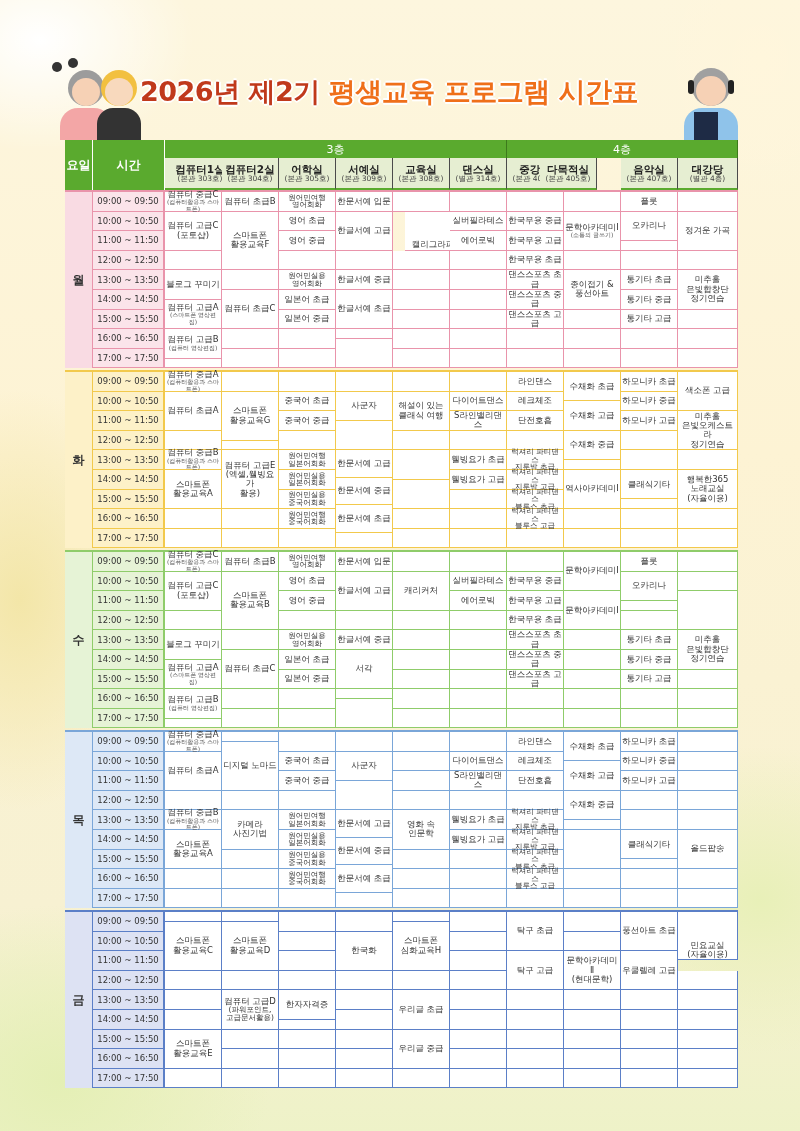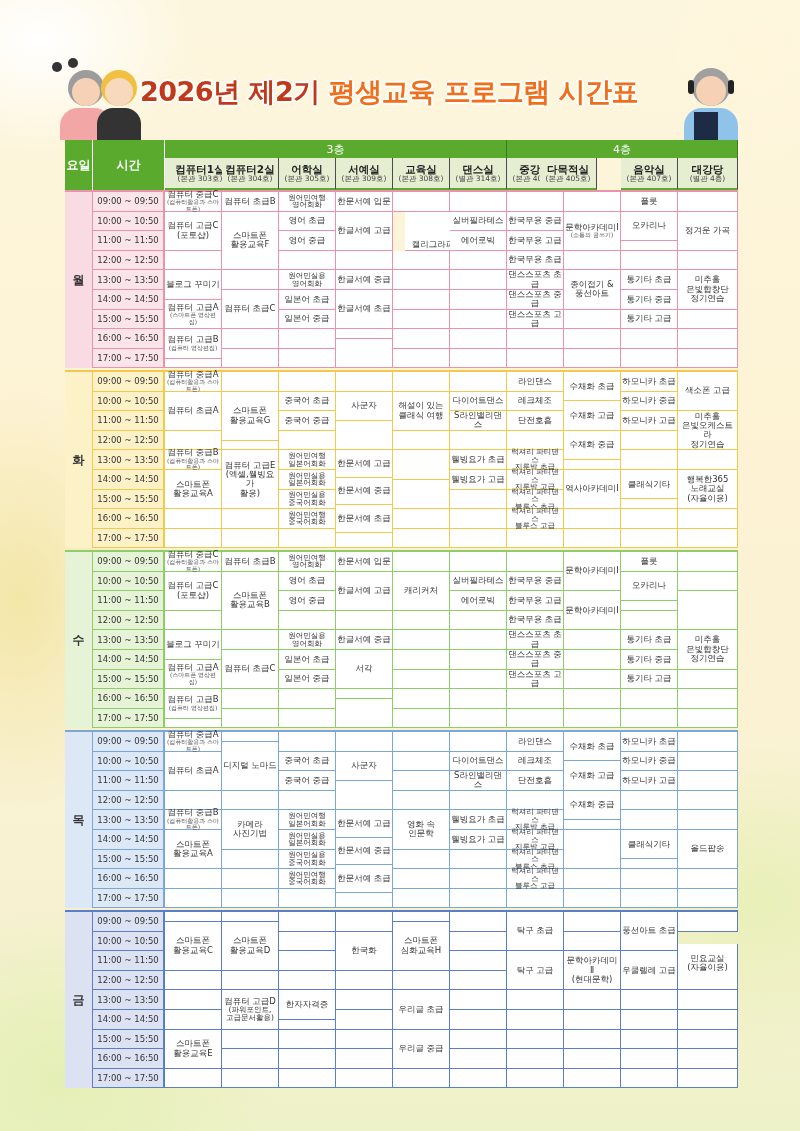--- a/index.html
+++ b/index.html
@@ -931,21 +931,21 @@
       </div>
       <div class="cell" style="left: 556px; width: 57px; top: 39.2px; height: 39.2px; border-bottom: 1px solid rgb(91, 127, 199); border-right: 1px solid rgb(91, 127, 199);">
         <span>우쿨렐레 고급</span>
       </div>
       <div class="cell empty" style="left: 556px; width: 57px; top: 78.4px; height: 19.6px; border-bottom: 1px solid rgb(91, 127, 199); border-right: 1px solid rgb(91, 127, 199);"></div>
       <div class="cell empty" style="left: 556px; width: 57px; top: 98px; height: 19.6px; border-bottom: 1px solid rgb(91, 127, 199); border-right: 1px solid rgb(91, 127, 199);"></div>
       <div class="cell empty" style="left: 556px; width: 57px; top: 117.6px; height: 19.6px; border-bottom: 1px solid rgb(91, 127, 199); border-right: 1px solid rgb(91, 127, 199);"></div>
       <div class="cell empty" style="left: 556px; width: 57px; top: 137.2px; height: 19.6px; border-bottom: 1px solid rgb(91, 127, 199); border-right: 1px solid rgb(91, 127, 199);"></div>
       <div class="cell empty" style="left: 556px; width: 57px; top: 156.8px; height: 19.6px; border-bottom: 1px solid rgb(91, 127, 199); border-right: 1px solid rgb(91, 127, 199);"></div>
       <div class="cell empty" style="left: 613px; width: 60px; top: 0px; height: 19.6px; border-bottom: 1px solid rgb(91, 127, 199); border-right: 1px solid rgb(91, 127, 199);"></div>
-      <div class="cell" style="left: 613px; width: 60px; top: 32px; height: 39.2px; border-bottom: 1px solid rgb(91, 127, 199); border-right: 1px solid rgb(91, 127, 199);">
+      <div class="cell" style="left: 613px; width: 60px; top: 9px; height: 39.2px; border-bottom: 1px solid rgb(91, 127, 199); border-right: 1px solid rgb(91, 127, 199); justify-content: flex-end;">
         <span>민요교실</span>
         <span>(자율이용)</span>
       </div>
       <div class="cell empty" style="left: 613px; width: 60px; top: 58.8px; height: 19.6px; border-bottom: 1px solid rgb(91, 127, 199); border-right: 1px solid rgb(91, 127, 199);"></div>
       <div class="cell empty" style="left: 613px; width: 60px; top: 78.4px; height: 19.6px; border-bottom: 1px solid rgb(91, 127, 199); border-right: 1px solid rgb(91, 127, 199);"></div>
       <div class="cell empty" style="left: 613px; width: 60px; top: 98px; height: 19.6px; border-bottom: 1px solid rgb(91, 127, 199); border-right: 1px solid rgb(91, 127, 199);"></div>
       <div class="cell empty" style="left: 613px; width: 60px; top: 117.6px; height: 19.6px; border-bottom: 1px solid rgb(91, 127, 199); border-right: 1px solid rgb(91, 127, 199);"></div>
       <div class="cell empty" style="left: 613px; width: 60px; top: 137.2px; height: 19.6px; border-bottom: 1px solid rgb(91, 127, 199); border-right: 1px solid rgb(91, 127, 199);"></div>
       <div class="cell empty" style="left: 613px; width: 60px; top: 156.8px; height: 19.6px; border-bottom: 1px solid rgb(91, 127, 199); border-right: 1px solid rgb(91, 127, 199);"></div>
     </div>

